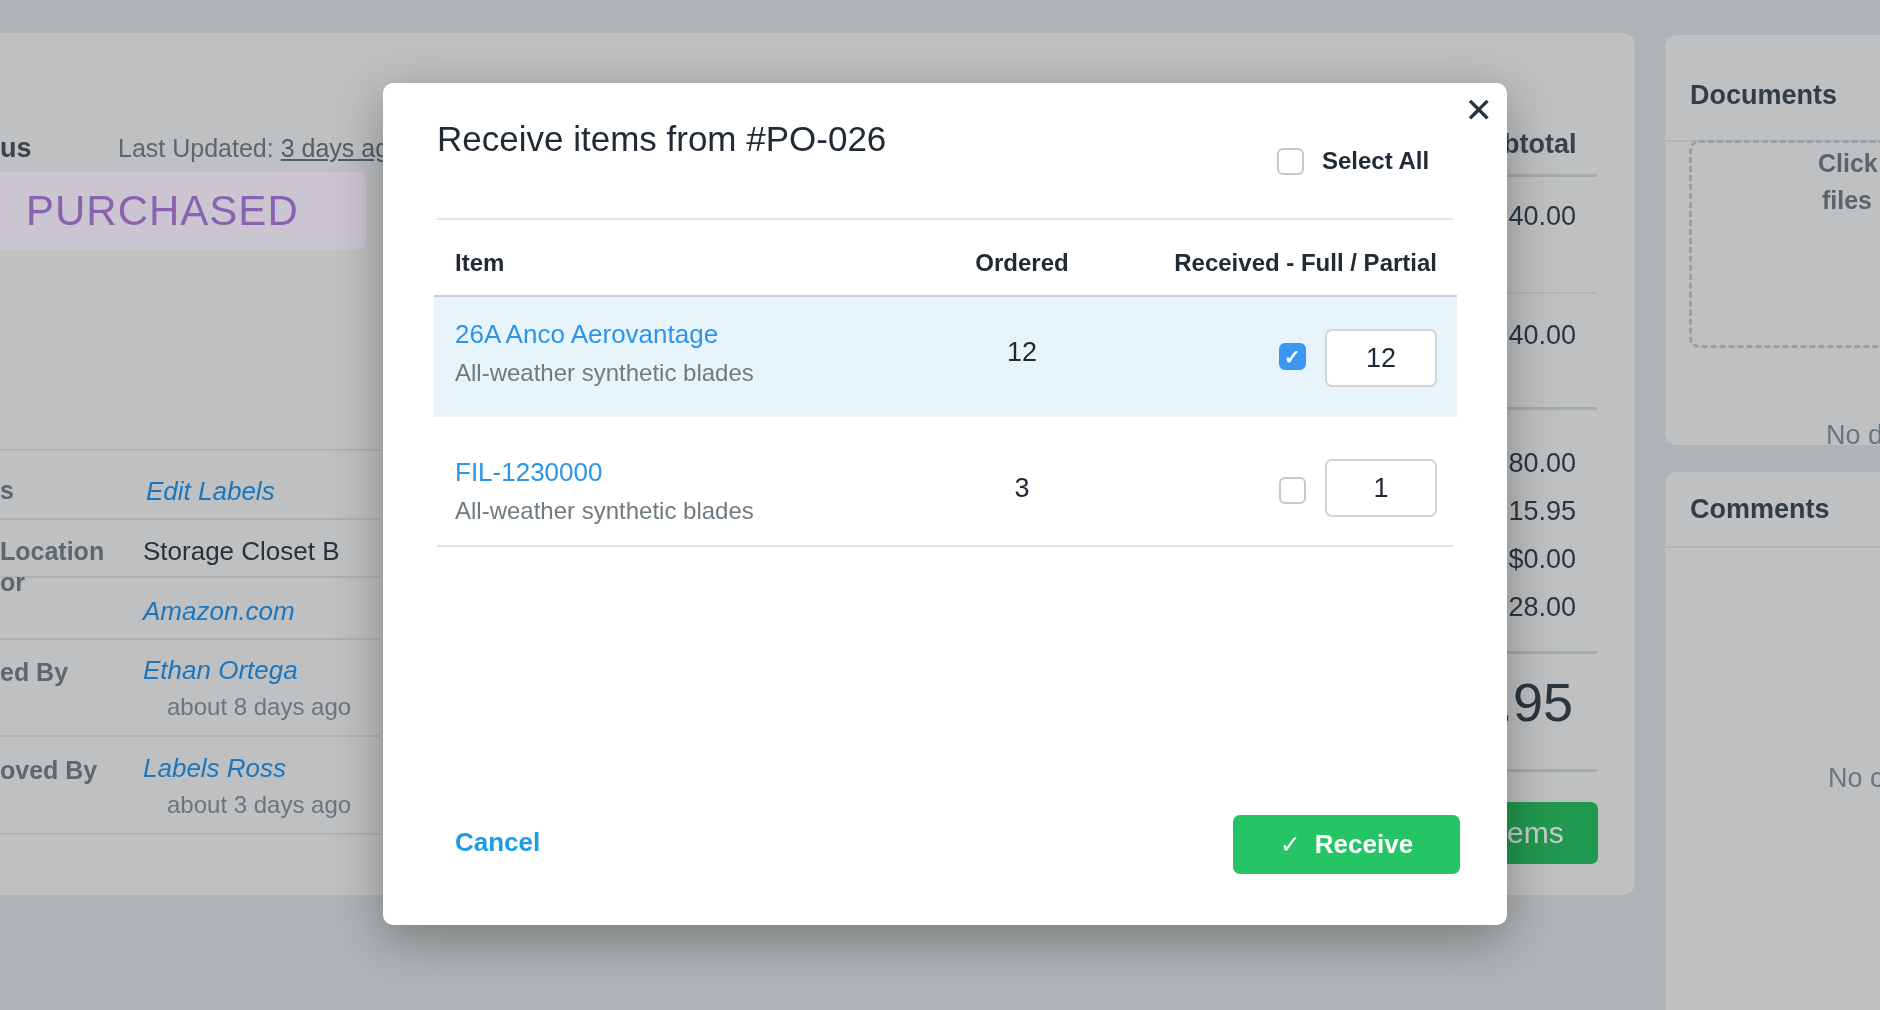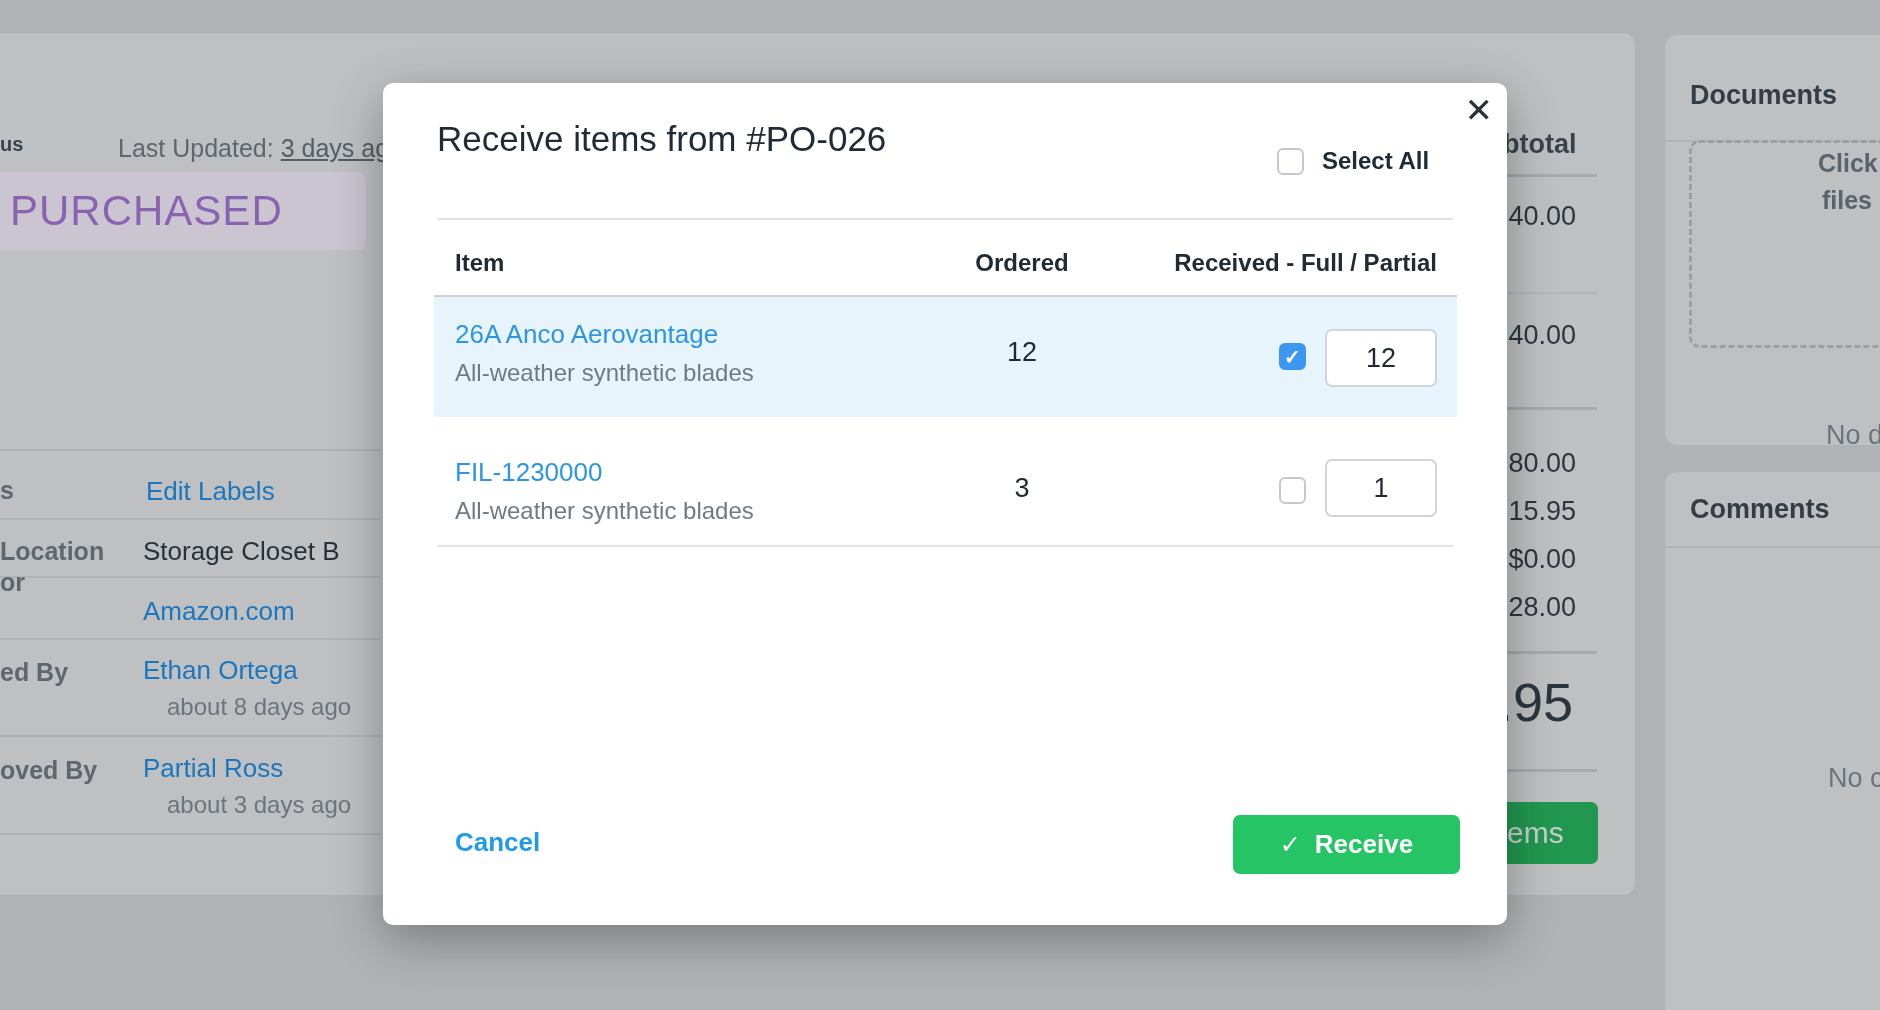--- a/index.html
+++ b/index.html
@@ -8,31 +8,31 @@
   #stage { position:relative; width:1880px; height:1010px; }
 
   
   .bg-card { position:absolute; background:#bec0c2; border-radius:12px; }
   #main-card { left:-40px; top:33px; width:1675px; height:862px; }
   #docs-card { left:1665px; top:35px; width:320px; height:410px; }
   #comments-card { left:1665px; top:472px; width:320px; height:560px; }
 
   .bg-label { position:absolute; font-size:25px; font-weight:700; color:#5d676f; }
   .bg-value { position:absolute; font-size:26px; color:#28323a; }
-  .bg-link  { position:absolute; font-size:26px; color:#1b76bd; cursor:pointer; }
+  .bg-link  { position:absolute; font-size:26px; color:#1b76bd; cursor:pointer;font-style:italic; }
   .bg-sub   { position:absolute; font-size:24px; color:#6b757d;margin-left:24px; }
   .bg-div   { position:absolute; height:2px; background:#afb3b5; }
 
-  #status-frag { left:0; top:100px; font-size:20px; font-weight:700; color:#39434b; position:absolute; }
+  #status-frag { left:0; top:100px; font-size:27px; font-weight:700; color:#39434b; position:absolute; }
   #last-updated { position:absolute; left:118px; top:101px; font-size:25px; color:#5d676f; }
   #last-updated a { color:#545e66; text-decoration:underline; }
 
   #status-badge { position:absolute; left:-12px; top:139px; width:378px; height:78px;
                   background:#cbc5d2; border-radius:8px; display:flex; align-items:center; }
-  #status-badge span { margin-left:22px; font-size:42px; font-weight:500; letter-spacing:1px; color:#8a63b0; }
+  #status-badge span { margin-left:38px; font-size:42px; font-weight:500; letter-spacing:1px; color:#8a63b0; }
 
   #po-desc { position:absolute; left:0; top:310px; font-size:26px; line-height:36px; color:#4d575f; }
 
   
   .tot-val { position:absolute; font-size:27px; color:#2c363e; width:86px; left:1490px; text-align:right; }
   .tot-div { position:absolute; left:1483px; width:114px; height:3px; background:#a6abae; }
   #grand-total { position:absolute; left:1483px; width:90px; top:638px; font-size:54px; color:#2c363e; text-align:right; }
   #receive-items-frag { position:absolute; left:1504px; top:769px; width:94px; height:62px;
                         background:#21984f; border-radius:0 7px 7px 0; color:#c9cdcb;
                         font-size:30px; font-weight:500; display:flex; align-items:center; padding-left:3px; }
@@ -113,21 +113,21 @@
       <div class="bg-label" style="left:0; top:535px;">or</div>
       <div class="bg-link" style="left:143px; top:563px;">Amazon.com</div>
       <div class="bg-div" style="left:0; top:605px; width:380px;"></div>
 
       <div class="bg-label" style="left:0; top:625px;">ed By</div>
       <div class="bg-link" style="left:143px; top:622px;">Ethan Ortega</div>
       <div class="bg-sub" style="left:143px; top:660px;">about 8 days ago</div>
       <div class="bg-div" style="left:0; top:702px; width:380px;"></div>
 
       <div class="bg-label" style="left:0; top:723px;">oved By</div>
-      <div class="bg-link" style="left:143px; top:720px;">Partial Ross</div>
+      <div class="bg-link" style="left:143px; top:720px;">Labels Ross</div>
       <div class="bg-sub" style="left:143px; top:758px;">about 3 days ago</div>
       <div class="bg-div" style="left:0; top:800px; width:380px;"></div>
 
       <div style="position:absolute; left:1503px; top:96px; font-size:27px; font-weight:700; color:#39434b;">btotal</div>
       <div class="tot-div" style="top:141px;"></div>
       <div class="tot-val" style="top:168px;">40.00</div>
       <div class="tot-div" style="top:259px; height:2px; background:#b3b6b8;"></div>
       <div class="tot-val" style="top:287px;">40.00</div>
       <div class="tot-div" style="top:374px;"></div>
       <div class="tot-val" style="top:415px;">80.00</div>

